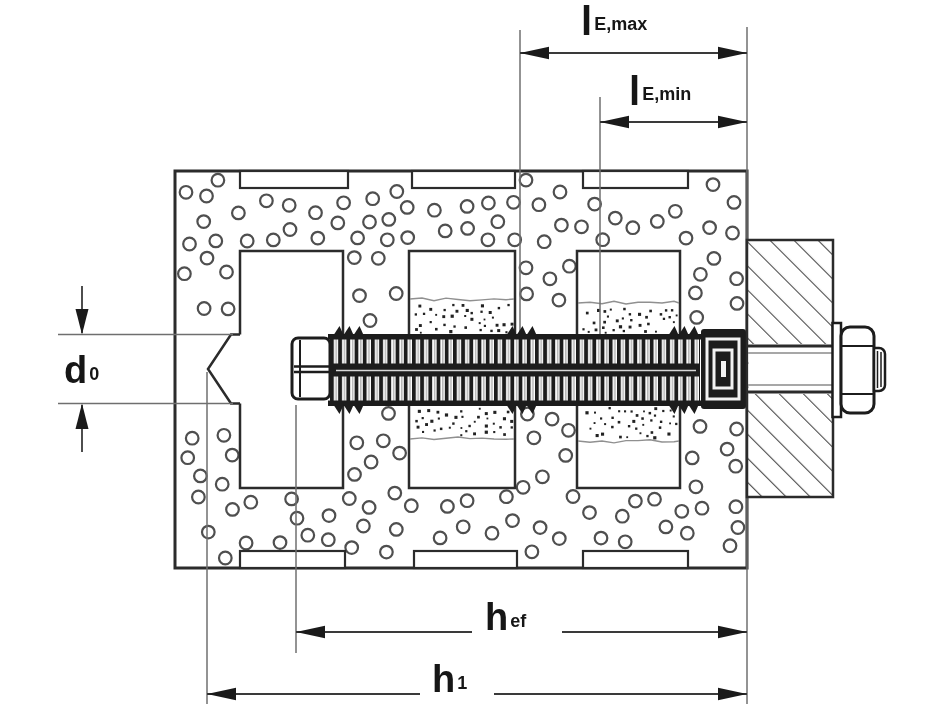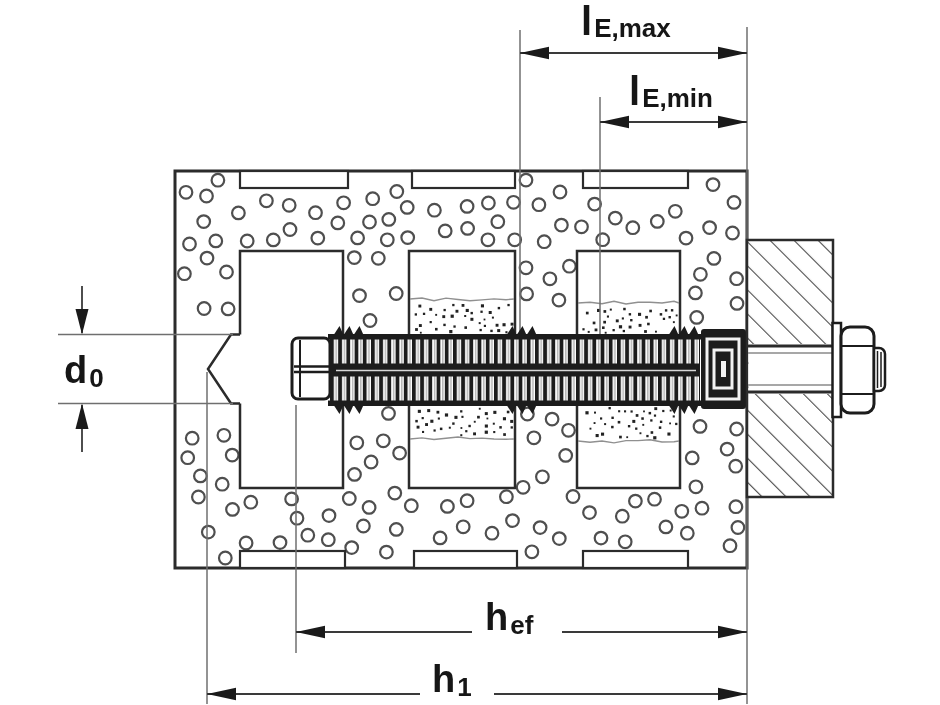--- a/index.html
+++ b/index.html
@@ -2,21 +2,21 @@
 <html><head>
 <meta charset="utf-8">
 <style>
   html,body{margin:0;padding:0;background:#fff;}
   #stage{position:relative;width:940px;height:705px;background:#fff;overflow:hidden;
          font-family:"Liberation Sans", sans-serif;}
   #drawing{position:absolute;left:0;top:0;}
   .dim-label{position:absolute;display:flex;align-items:flex-start;color:#161616;
              font-weight:bold;line-height:1;white-space:nowrap;}
   .dim-label .main{font-size:40px;}
-  .dim-label .sub{font-size:26px;margin-top:14px;margin-left:2px;}
+  .dim-label .sub{font-size:18px;margin-top:14px;margin-left:2px;}
   .lbl-d0 .main, .lbl-hef .main, .lbl-h1 .main{font-size:38px;}
 </style>
 </head>
 <body>
 
 <div id="stage">
 
 <svg id="drawing" width="940" height="705" viewBox="0 0 940 705">
   <defs>
     <pattern id="hatch" patternUnits="userSpaceOnUse" width="17" height="17" patternTransform="rotate(-45)">

